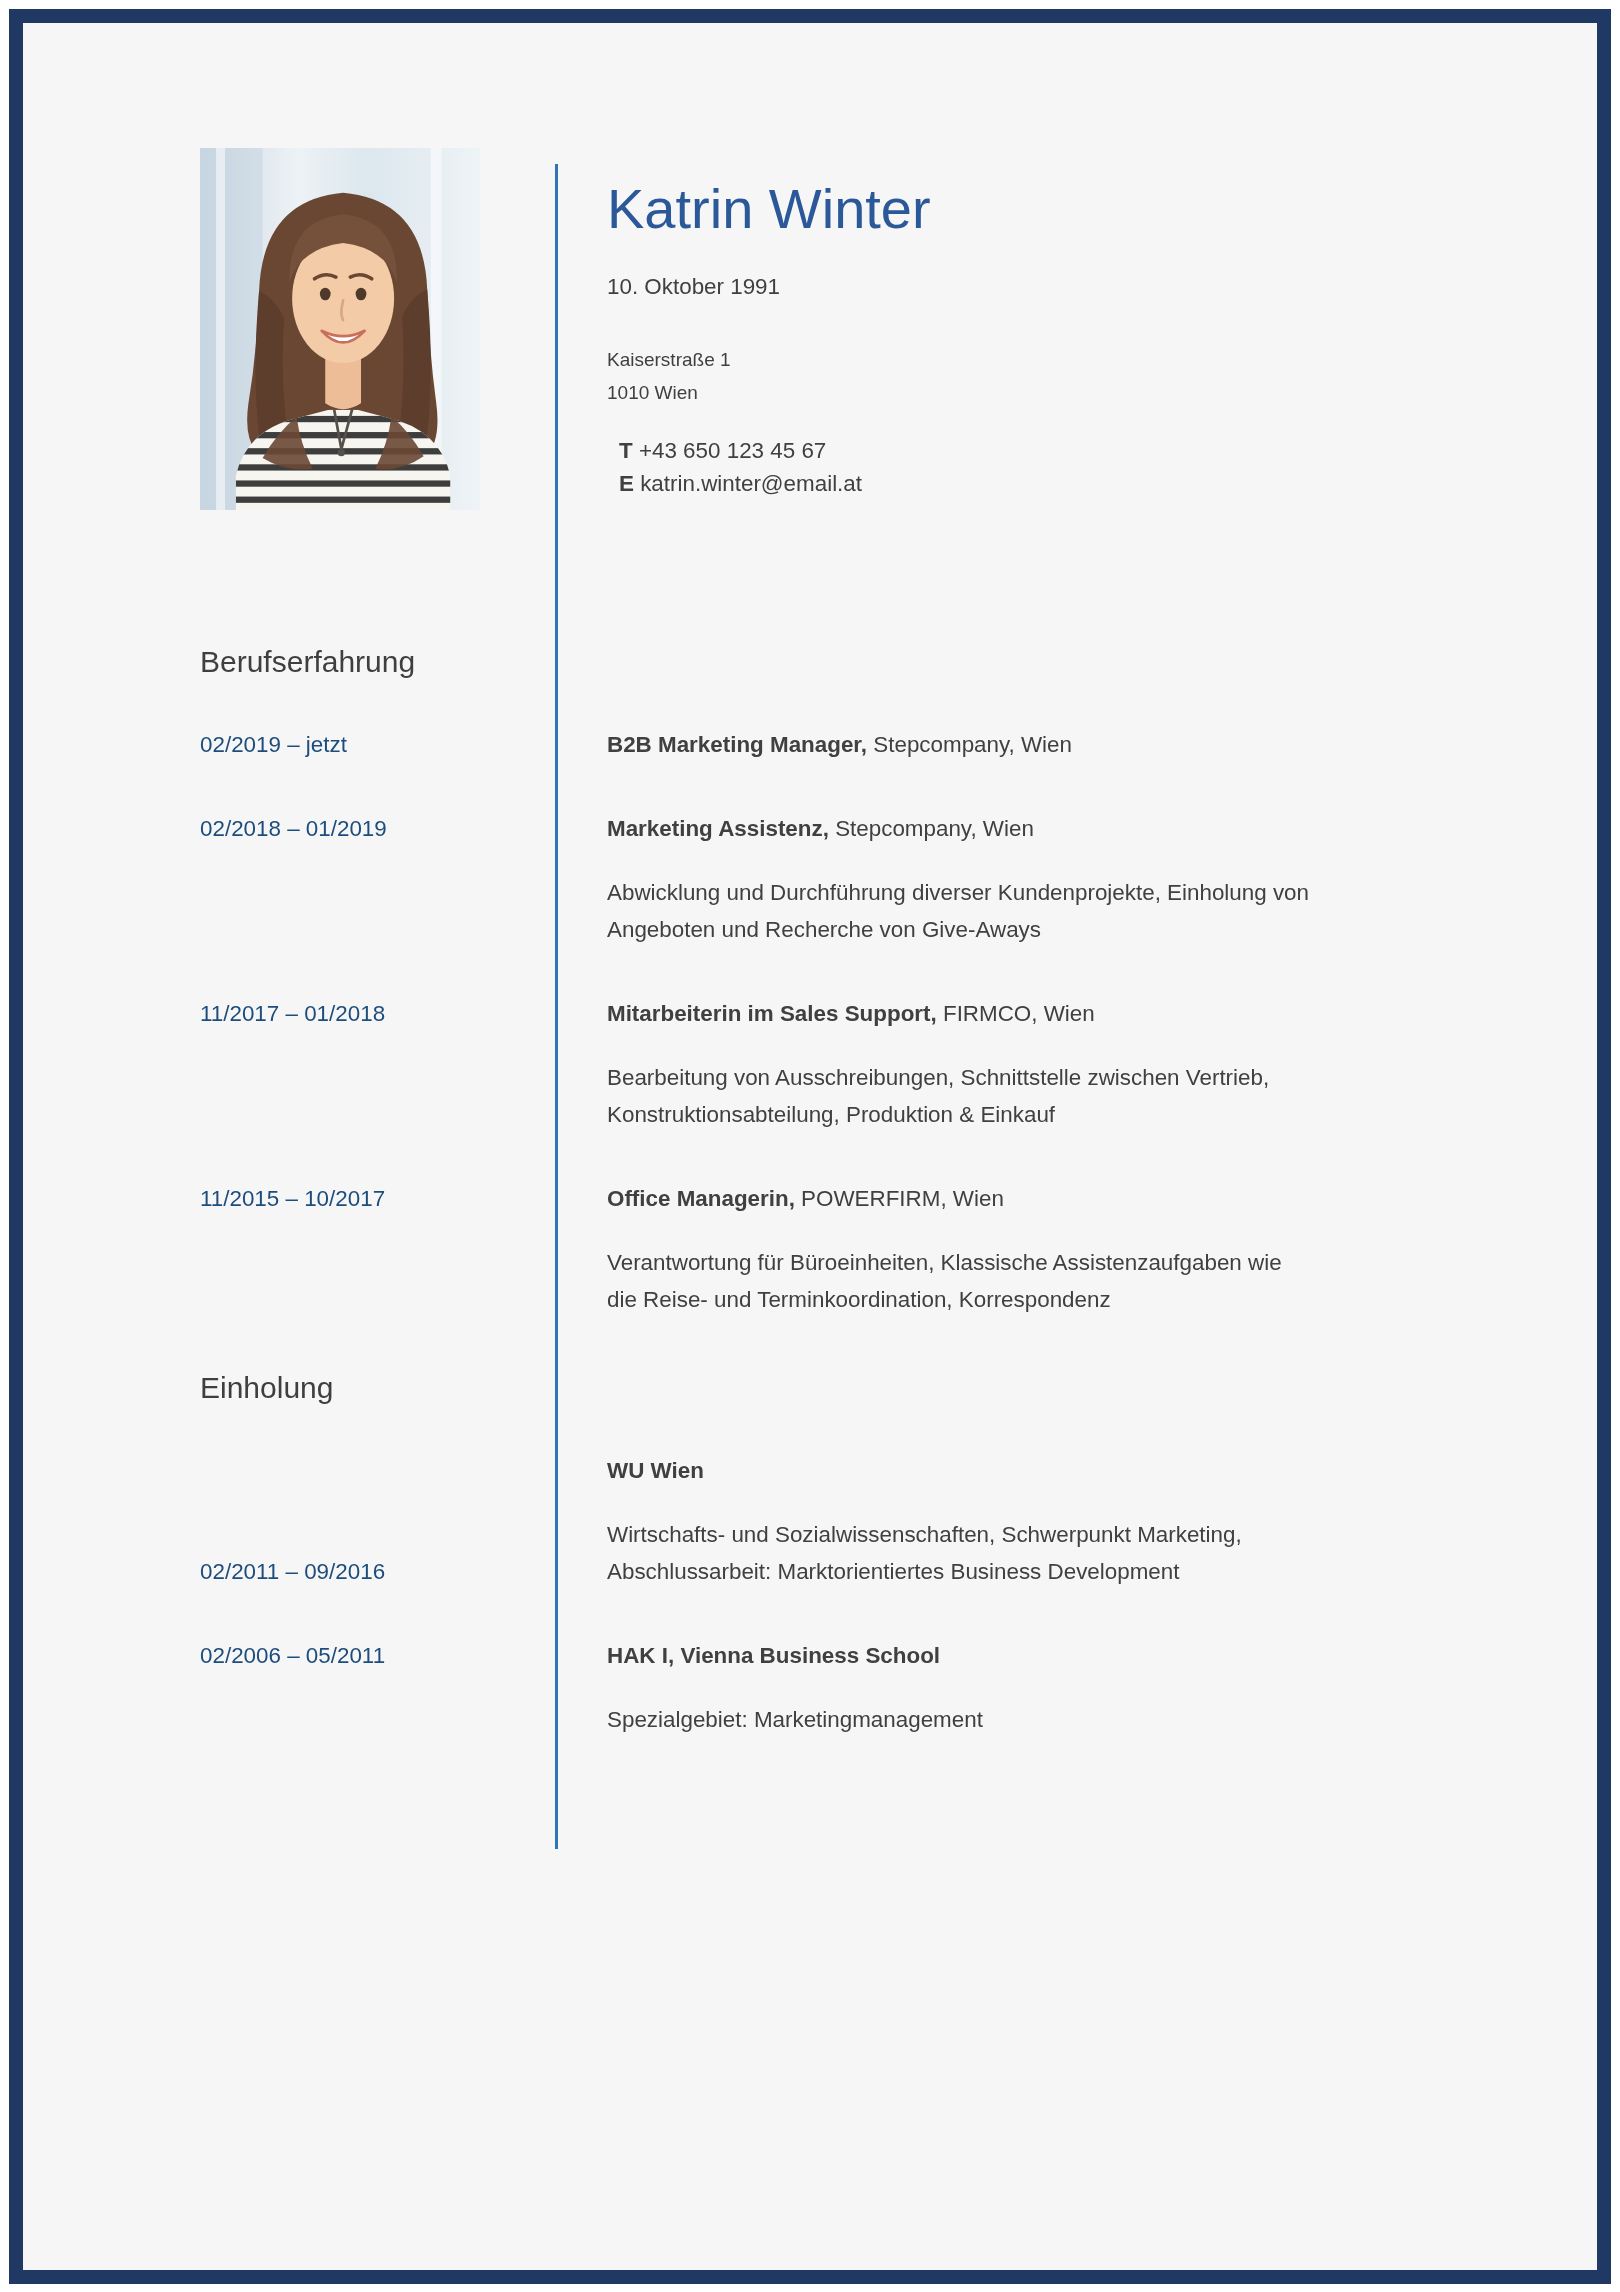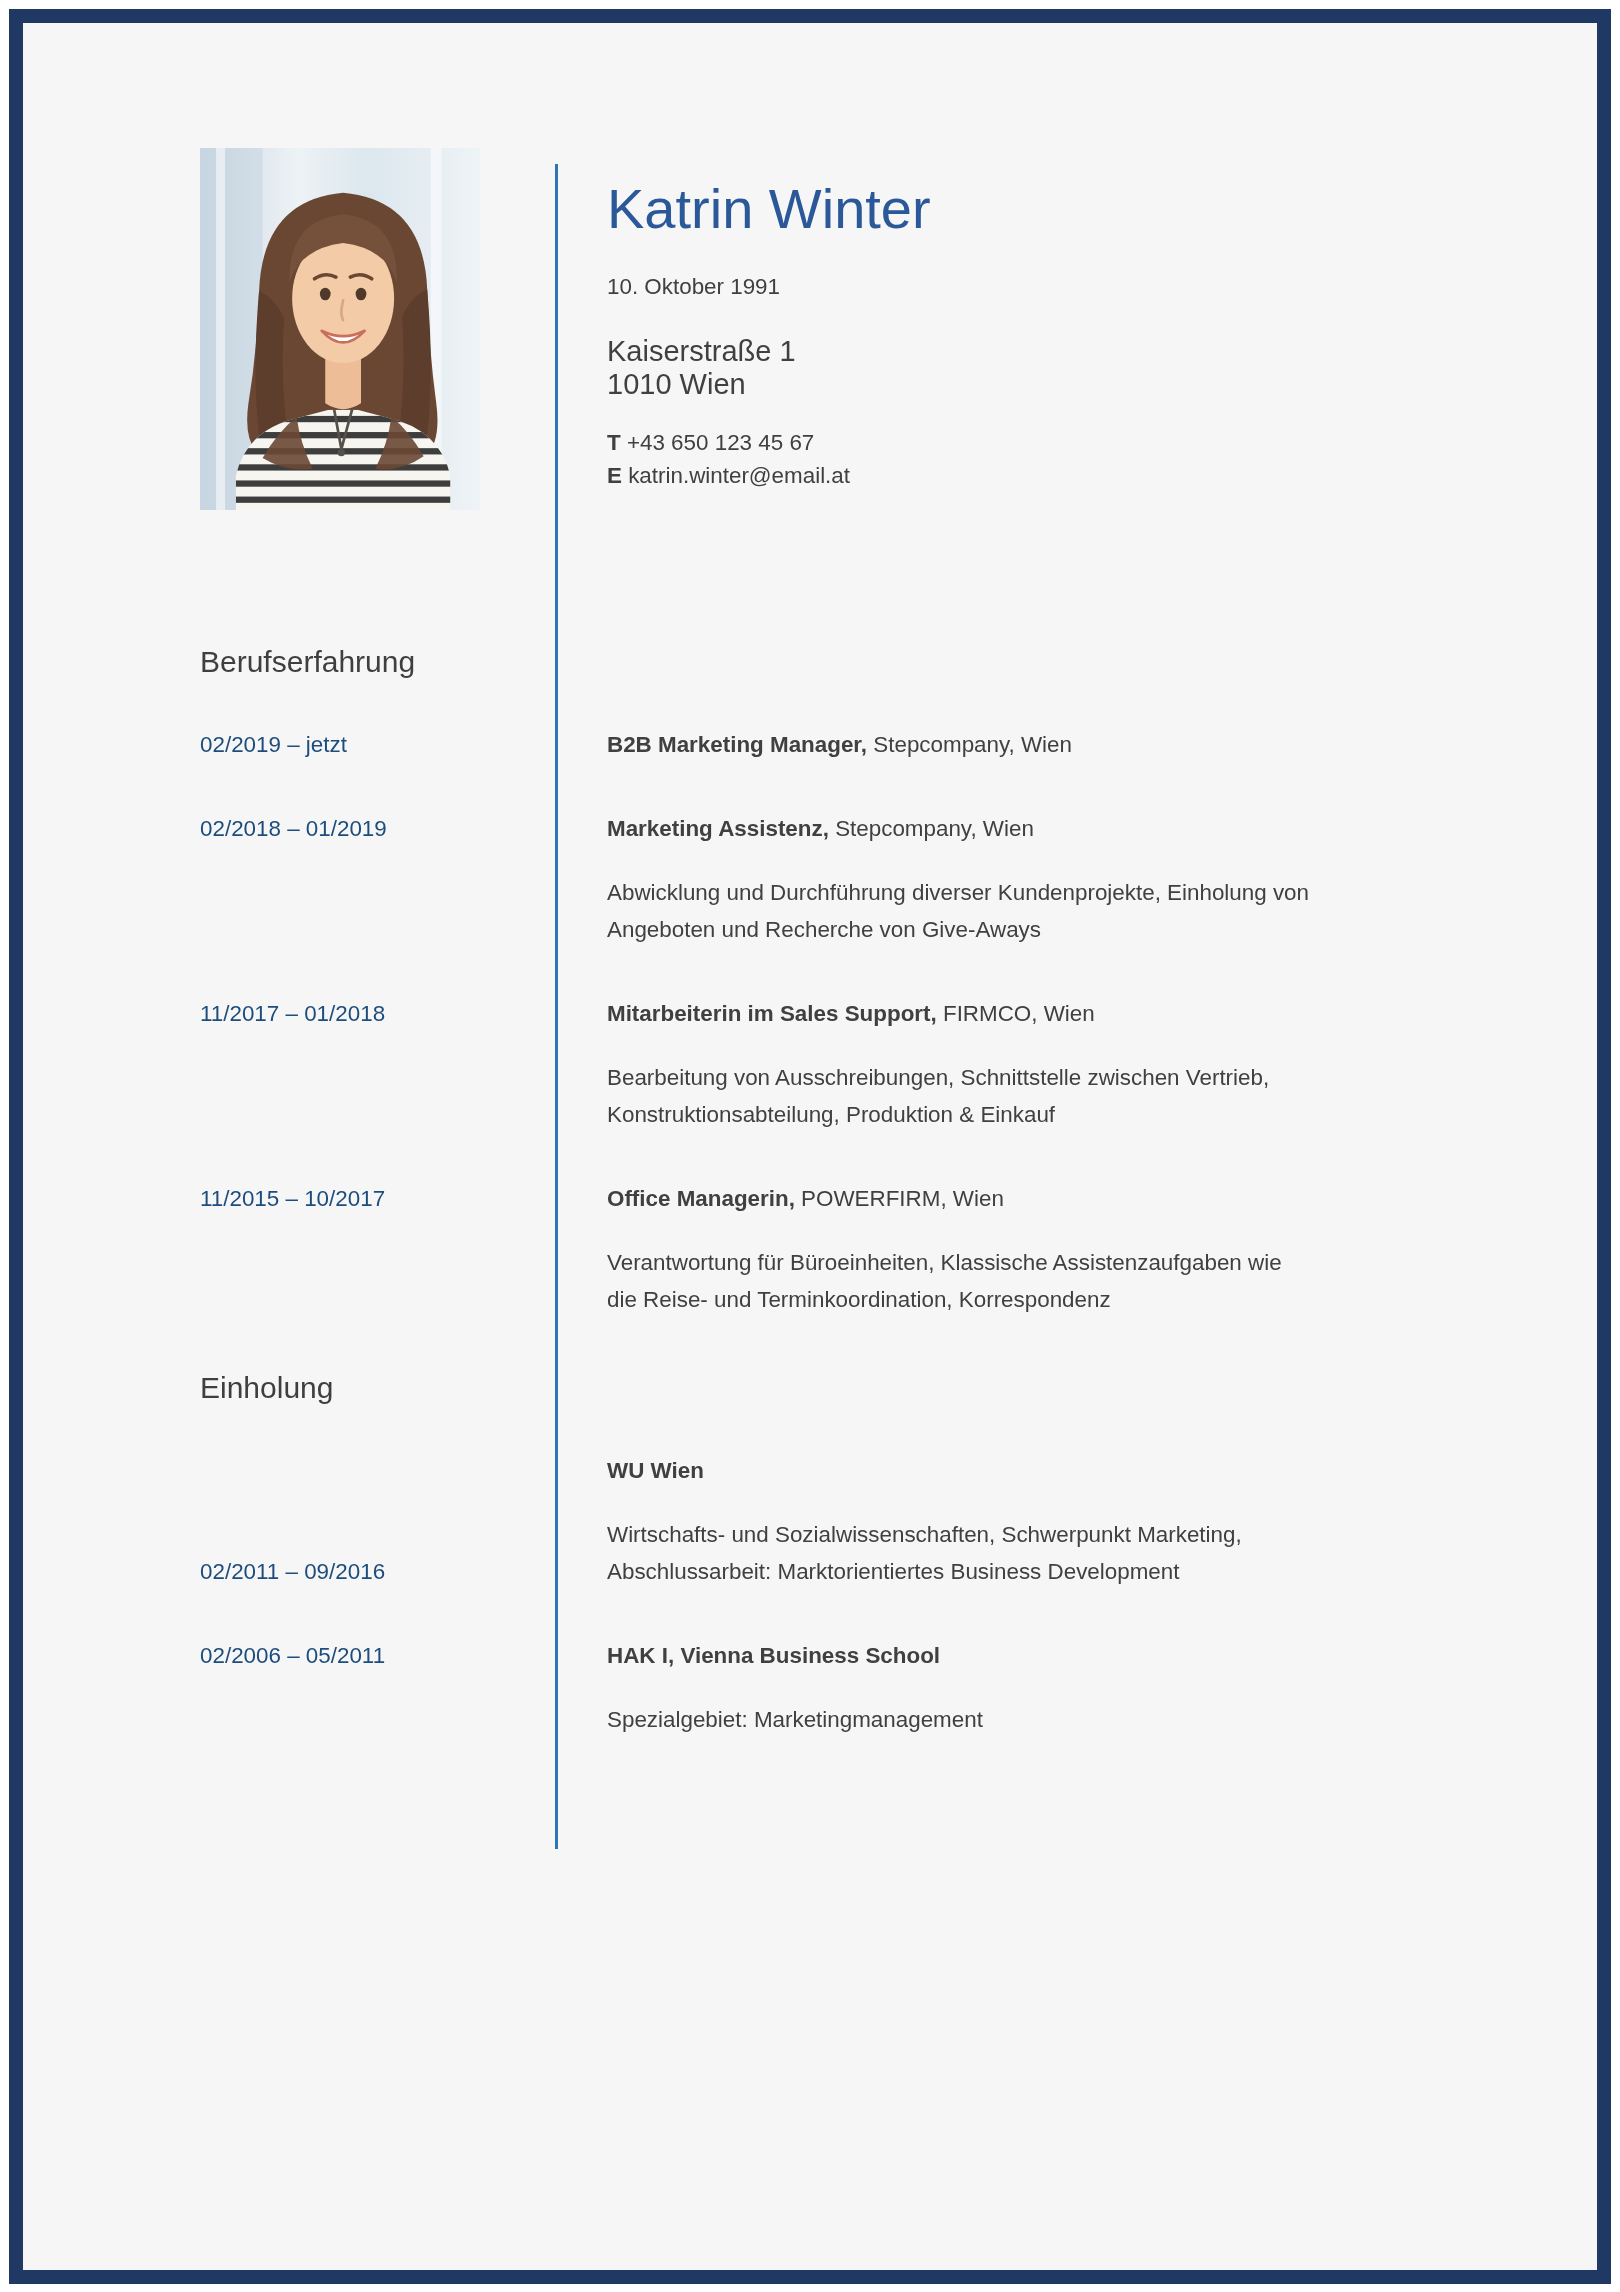--- a/index.html
+++ b/index.html
@@ -40,22 +40,22 @@
   .photo svg { display: block; width: 100%; height: 100%; }
 
   h1.name {
     margin: 29px 0 0;
     font-size: 56px;
     font-weight: 400;
     color: #2b5899;
     line-height: 1.15;
   }
   .birth { margin: 29px 0 0; font-size: 22.4px; line-height: 33px; }
-  .addr  { margin: 32px 0 0; font-size: 29px; line-height: 33px; }
-  .contact { margin: 25px 0 0; font-size: 22.4px; line-height: 33px; }
+  .addr  { margin: 40px 0 0; font-size: 19px; line-height: 33px; }
+  .contact { margin: 25px 12px 0; font-size: 22.4px; line-height: 33px; }
   .contact .lbl { font-weight: 700; }
 
   .section-row-1 { margin-top: 134px; }
   .section-row-2 { margin-top: 52px; }
   h2.section-title {
     margin: 0;
     font-size: 30px;
     font-weight: 400;
     color: #3f3f3f;
     line-height: 1.2;

